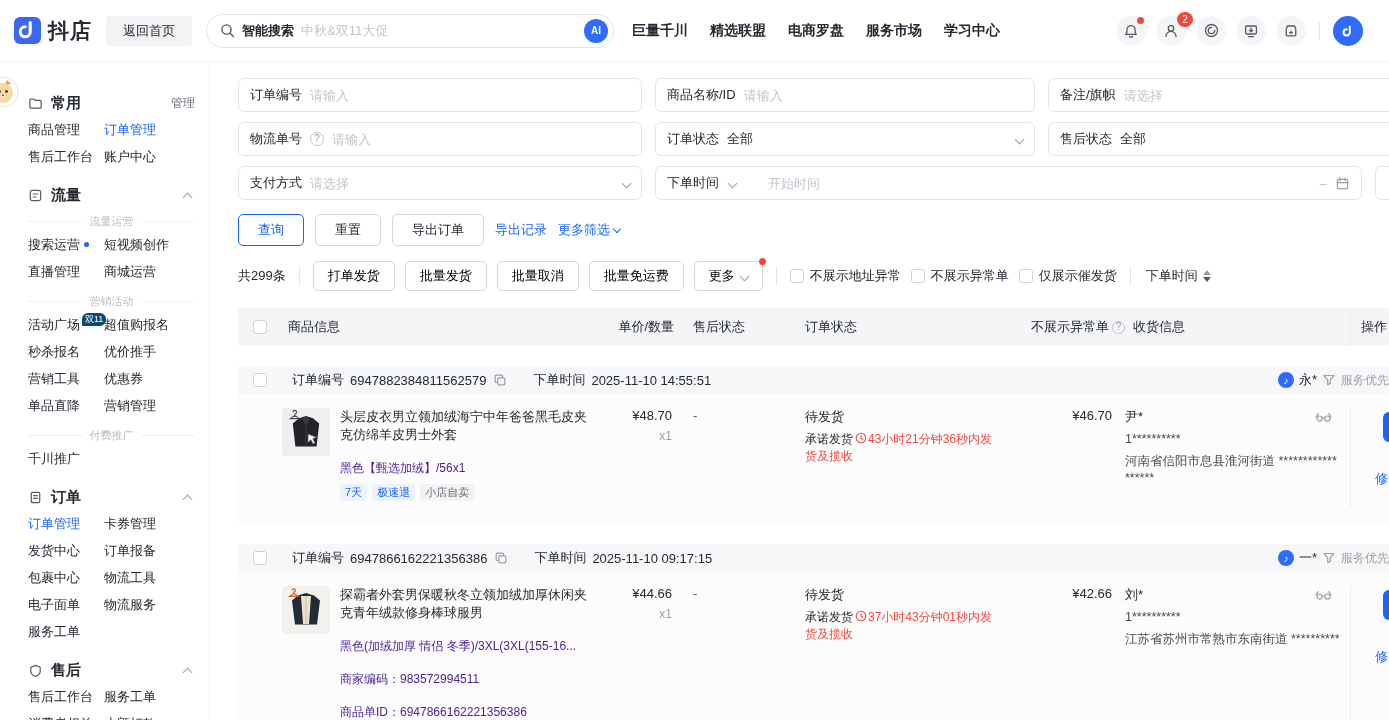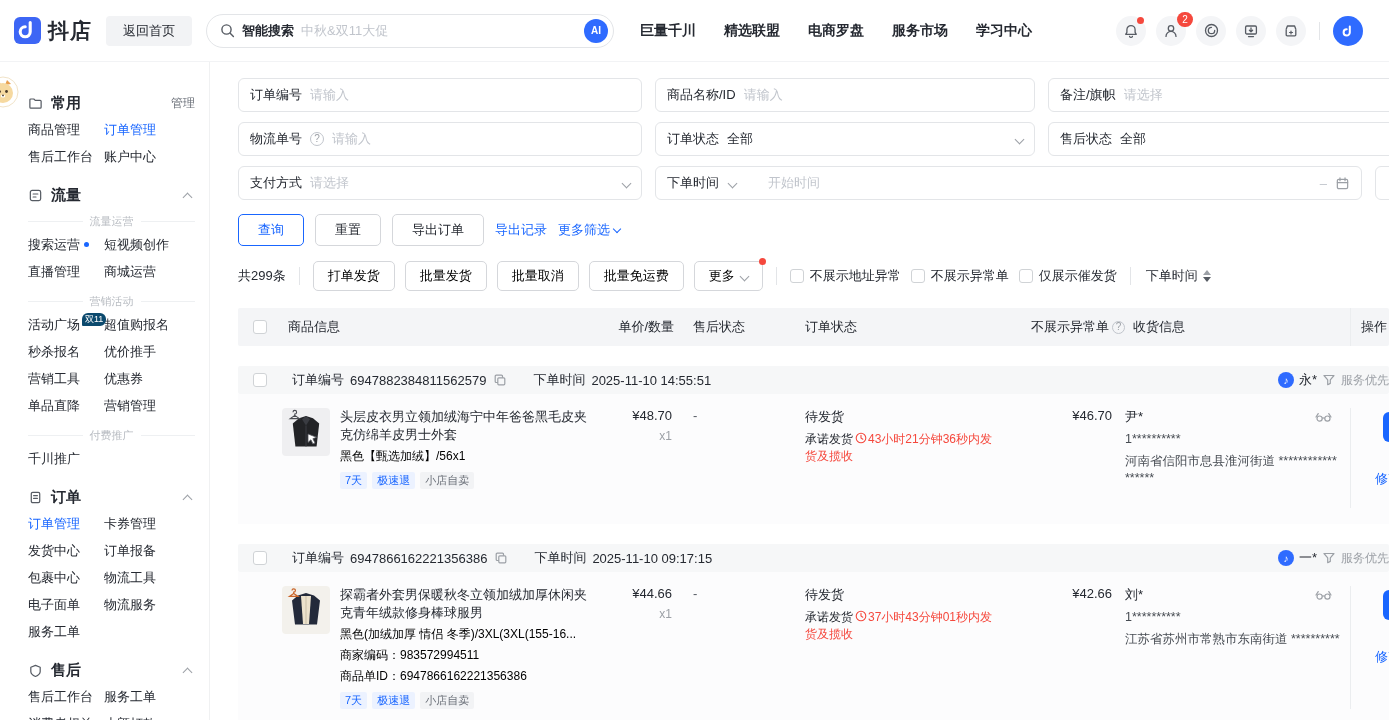--- a/index.html
+++ b/index.html
@@ -9,21 +9,21 @@
   
   .topbar{height:62px;display:flex;align-items:center;gap:14px;padding:0 26px 0 14px;border-bottom:1px solid #f2f3f5;background:#fff;position:relative;z-index:5}
   .logo{display:flex;align-items:center;gap:7px;cursor:pointer}
   .logo-text{font-size:21px;font-weight:700;letter-spacing:1px}
   .back-home{height:30px;padding:0 17px;background:#f2f3f5;border:none;border-radius:4px;font-size:13px;color:#252931;cursor:pointer}
   .searchbox{width:408px;height:34px;border:1px solid #e3e5e8;border-radius:18px;display:flex;align-items:center;gap:7px;padding:0 5px 0 13px;background:#fff}
   .search-label{font-weight:700;font-size:13px;white-space:nowrap}
   .searchbox input{flex:1;min-width:0;border:none;outline:none;font-size:13px;font-family:inherit}
   .searchbox input::placeholder{color:#c1c5cc}
   .ai-badge{width:24px;height:24px;border-radius:50%;background:#2f6bff;color:#fff;font-size:10px;font-weight:700;display:flex;align-items:center;justify-content:center;flex:none}
-  .topnav{display:flex;gap:28px;margin-left:12px;font-size:14px;font-weight:700;white-space:nowrap}
+  .topnav{display:flex;gap:22px;margin-left:4px;font-size:14px;font-weight:700;white-space:nowrap}
   .topnav span{cursor:pointer}
   .top-icons{margin-left:auto;display:flex;align-items:center;gap:10px}
   .icon-btn{width:30px;height:30px;border-radius:50%;background:#f4f5f7;border:none;display:flex;align-items:center;justify-content:center;position:relative;cursor:pointer;flex:none}
   .reddot{position:absolute;top:1px;right:2px;width:7px;height:7px;border-radius:50%;background:#f5483d}
   .count-badge{position:absolute;top:-4px;right:-7px;min-width:16px;height:15px;border-radius:8px;background:#f5483d;color:#fff;font-size:10px;display:flex;align-items:center;justify-content:center;padding:0 4px}
   .vdiv{width:1px;height:18px;background:#e3e5e8;margin:0 3px}
   .avatar{width:30px;height:30px;border-radius:50%;background:#2f6bff;display:flex;align-items:center;justify-content:center;border:none;cursor:pointer}
   
   .layout{display:flex;height:658px}
   .sidebar{width:210px;flex:none;border-right:1px solid #f0f1f2;padding:32px 14px 0 28px;position:relative;overflow:hidden}
@@ -40,21 +40,21 @@
   .sitem.active{color:#1966ff}
   .bluedot{width:5px;height:5px;border-radius:50%;background:#1966ff;margin-left:4px;flex:none}
   .promo-badge{background:#0c4a6e;color:#fff;font-size:9px;line-height:11px;padding:1px 3px;border-radius:6px 6px 6px 1px;margin-left:2px;transform:translateY(-5px)}
   .subdiv{display:flex;align-items:center;gap:7px;color:#b8bcc2;font-size:11px;margin:9px 0 2px;white-space:nowrap}
   .subdiv::before,.subdiv::after{content:"";flex:1;height:1px;background:#eef0f2}
   
   .main{flex:1;padding:16px 0 16px 28px;overflow:hidden;position:relative}
   .frow{display:flex;gap:13px;margin-bottom:10px}
   .field{height:34px;border:1px solid #e3e5e8;border-radius:6px;background:#fff;display:flex;align-items:center;gap:8px;padding:0 11px;flex:none;cursor:text}
   .flabel{white-space:nowrap;color:#252931}
-  .field input{flex:1;min-width:0;border:none;outline:none;font-size:13px;font-family:Liberation Serif, serif;color:#252931}
+  .field input{flex:1;min-width:0;border:none;outline:none;font-size:13px;font-family:Liberation Sans, sans-serif;color:#252931}
   .field input::placeholder{color:#c1c5cc}
   .fvalue{color:#252931;white-space:nowrap}
   .w1{width:404px}.w2{width:380px}.w3{width:420px}.wtime{width:707px}.wcut{width:60px}
   .field .chev{margin-left:auto}
   .help{width:14px;height:14px;border:1px solid #c1c5cc;border-radius:50%;color:#9ca0a6;font-size:10px;display:flex;align-items:center;justify-content:center;flex:none;line-height:1}
   .sep{color:#c1c5cc}
   .inchev{margin-left:2px}
   .actrow{display:flex;align-items:center;gap:11px;margin:14px 0 15px}
   .btn{height:32px;padding:0 19px;border:1px solid #d5d7db;border-radius:5px;background:#fff;font-size:13px;color:#252931;cursor:pointer;font-family:inherit}
   .btn.primary{border-color:#1966ff;color:#1966ff}
@@ -89,21 +89,21 @@
   .copy-ic{cursor:pointer;flex:none}
   .otime-label{margin-left:26px;margin-right:6px}
   .buyer{margin-left:auto;display:flex;align-items:center;gap:5px;white-space:nowrap;padding-left:10px}
   .dy-badge{width:16px;height:16px;border-radius:50%;background:#2f6bff;color:#fff;font-size:10px;display:flex;align-items:center;justify-content:center;flex:none}
   .service-tag{color:#9ca0a6;font-size:12px}
   .gbody{padding:14px 0 16px;background:#fcfcfd;position:relative;align-items:start}
   .pcell{display:flex;gap:10px}
   .pimg{width:48px;height:48px;border-radius:4px;overflow:hidden;flex:none;cursor:pointer;position:relative}
   .pinfo{width:254px}
   .ptitle{line-height:18px;color:#252931;cursor:pointer}
-  .pspec,.pid,.pcode{font-size:12px;color:#000000;margin-top:4px;white-space:nowrap;overflow:hidden}
+  .pspec,.pid,.pcode{font-size:12px;color:#4c1d95;margin-top:16px;white-space:nowrap;overflow:hidden}
   .ptags{display:flex;gap:5px;margin-top:7px}
   .tag{font-size:11px;line-height:17px;padding:0 5px;border-radius:2px;background:#ecf2ff;color:#1966ff}
   .tag.gray{background:#f2f3f5;color:#6a6f78}
   .pricecell{text-align:right;padding-right:4px}
   .qty{font-size:12px;color:#9ca0a6;margin-top:6px}
   .aftercell{padding-left:17px;color:#565b63}
   .statuscell{padding-left:10px;padding-right:14px}
   .promise{margin-top:5px;font-size:12px;line-height:17px;color:#252931}
   .clock-ic{display:inline-block;vertical-align:-1px;margin:0 1px 0 2px}
   .red{color:#f5483d}

